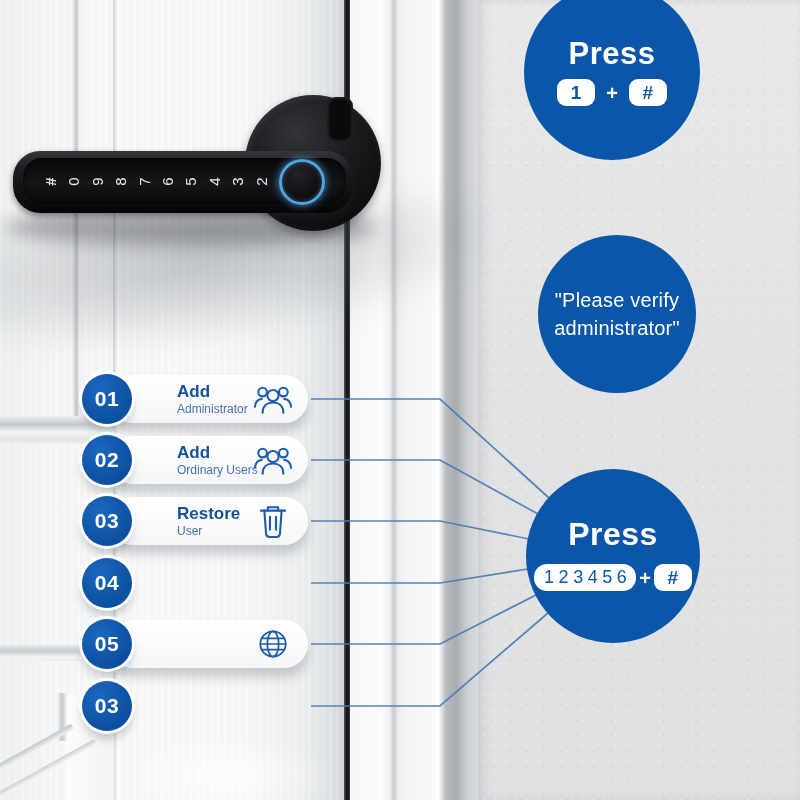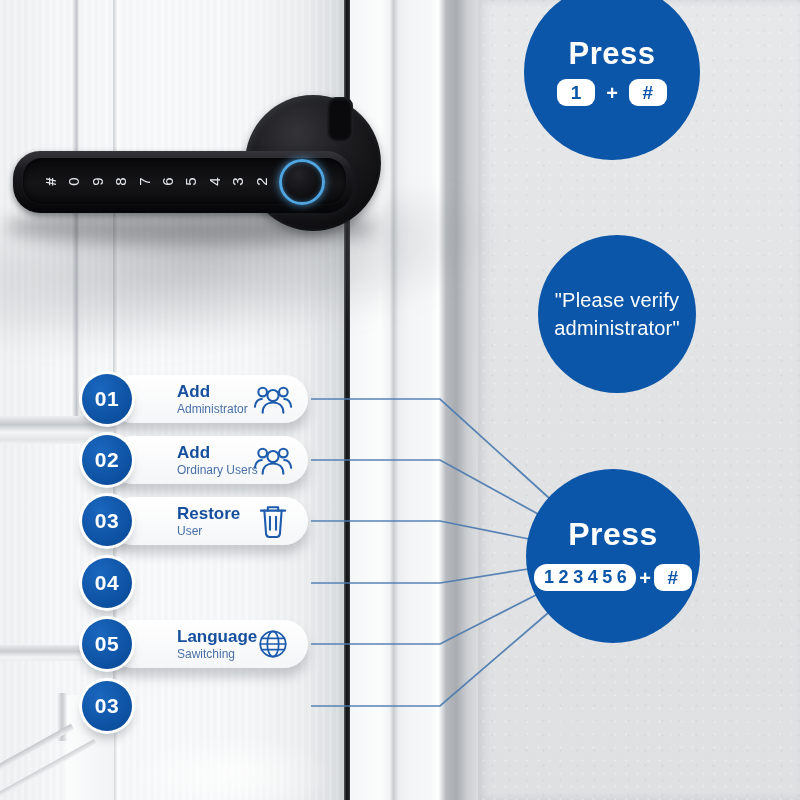--- a/index.html
+++ b/index.html
@@ -104,21 +104,21 @@
   .b-bot .b-title { top:47px; font-size:32px; }
   .keys-row { position:absolute; left:0; width:100%;
     display:flex; justify-content:center; align-items:center; }
   .b-top .keys-row { top:95px; gap:11px; }
   .b-bot .keys-row { top:95px; gap:3px; }
   .key { display:flex; align-items:center; justify-content:center;
     background:#fff; color:#0b56a8; font-weight:bold;
     width:38px; height:27px; border-radius:9px; font-size:19px; }
   .digits { display:flex; align-items:center; background:#fff; color:#0b56a8;
     height:27px; border-radius:13px; padding:0 5px 0 10px;
-    font-size:18px; font-weight:bold; letter-spacing:4.5px; }
+    font-size:18px; font-weight:normal; letter-spacing:4.5px; }
   .plus { color:#fff; font-weight:bold; font-size:20px; line-height:1; }
 
   
   .step { position:absolute; left:82px; width:230px; height:50px; }
   .pill { position:absolute; left:27px; top:1px; width:199px; height:48px; border-radius:24px;
     background:linear-gradient(180deg,#ffffff,#f5f6f8);
     box-shadow:0 9px 11px rgba(124,130,137,.38); }
   .num { position:absolute; left:0; top:0; width:50px; height:50px; border-radius:50%;
     background:radial-gradient(circle at 36% 30%, #1a67be, #0c4f9f 72%);
     box-shadow:0 0 0 3px rgba(255,255,255,.95), 0 8px 10px rgba(118,124,131,.4);
@@ -265,24 +265,20 @@
     </div>
     <div class="num">03</div>
   </div>
 
   <div class="step" style="top:558px">
     <div class="num">04</div>
   </div>
 
   <div class="step" style="top:619px">
     <div class="pill">
-      <div class="texts">
-        <div class="t1">Language</div>
-        <div class="t2">Sawitching</div>
-      </div>
       <div class="s-icon">
         <svg viewBox="0 0 44 44" width="38" height="36" style="stroke-width:2.1">
           <circle cx="22" cy="22" r="15.5"></circle>
           <ellipse cx="22" cy="22" rx="7" ry="15.5"></ellipse>
           <path d="M8 15 H36"></path>
             <path d="M8 29 H36"></path>
           <path d="M6.5 22 H37.5"></path>
         </svg>
       </div>
     </div>

